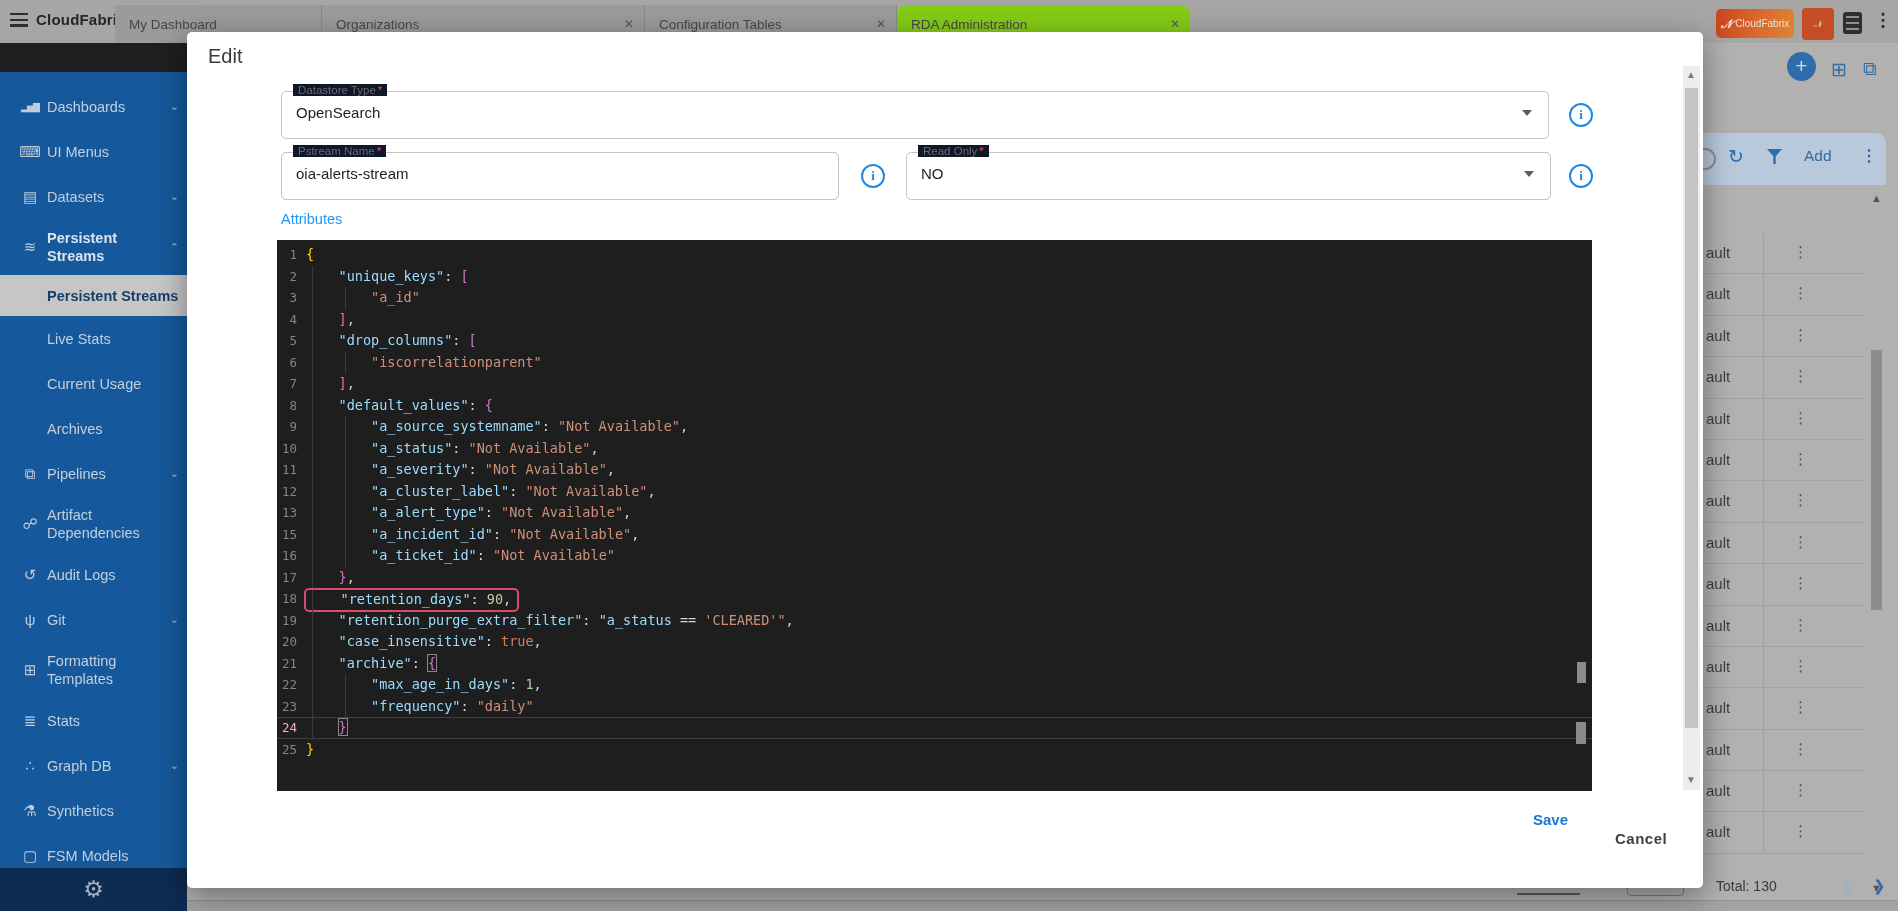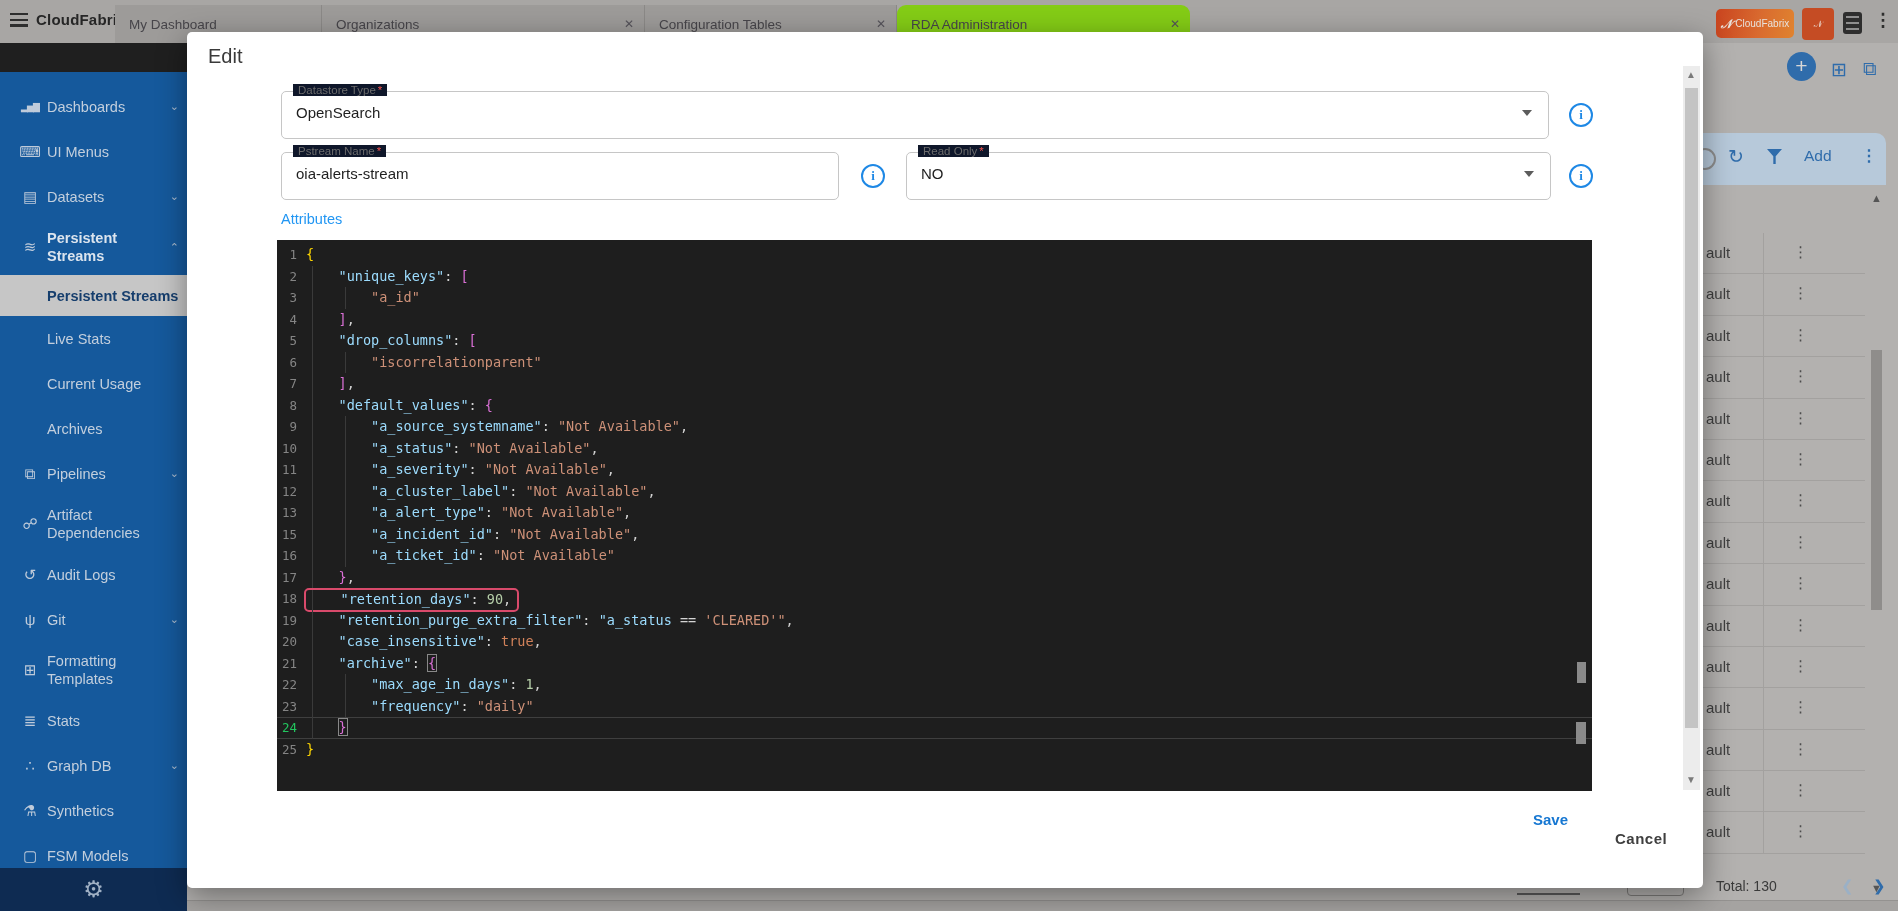--- a/index.html
+++ b/index.html
@@ -99,21 +99,21 @@
            color:#1e88e5;font-size:13px;font-weight:bold;text-align:center;line-height:19px;
            font-family:"Liberation Serif",serif;cursor:pointer}
   #attr-link{left:94px;top:179px;font-size:14.5px;color:#2196f3;cursor:pointer}
 
   
   #editor{left:90px;top:208px;width:1315px;height:551px;background:#1e1e1e;overflow:hidden;cursor:text}
   #ed-lines{position:absolute;left:0;top:4px;width:100%;
             font-family:"DejaVu Sans Mono",monospace;font-size:13.5px;line-height:21.5px}
   .ed-row{display:flex;height:21.5px;white-space:pre}
   .ed-ln{width:20px;text-align:right;margin-right:9px;color:#858585;font-size:12.5px;flex:none}
-  .ed-row.cur .ed-ln{color:#22c55e}
+  .ed-row.cur .ed-ln{color:#f9a8d4}
   .ed-row.cur{box-shadow:inset 0 1px 0 #3f3f3f, inset 0 -1px 0 #3f3f3f}
   .ed-code{flex:1;position:relative}
   .ed-code.g1{background:linear-gradient(#3a3a3a,#3a3a3a) 6px 0/1px 100% no-repeat}
   .ed-code.g2{background:linear-gradient(#3a3a3a,#3a3a3a) 6px 0/1px 100% no-repeat,
               linear-gradient(#3a3a3a,#3a3a3a) 39px 0/1px 100% no-repeat}
   .tk-k{color:#9cdcfe}.tk-s{color:#ce9178}.tk-n{color:#b5cea8}.tk-b{color:#d2825a}
   .tk-p{color:#d4d4d4}.tk-g0{color:#ffd700}.tk-g1{color:#da70d6}
   .bm{box-shadow:0 0 0 1px #888}
   .ann{border:2.5px solid #d94a6b;border-radius:5px;padding:0 6px 1px 2px;margin-left:-2px;
        position:relative;display:inline-block;line-height:19px}

